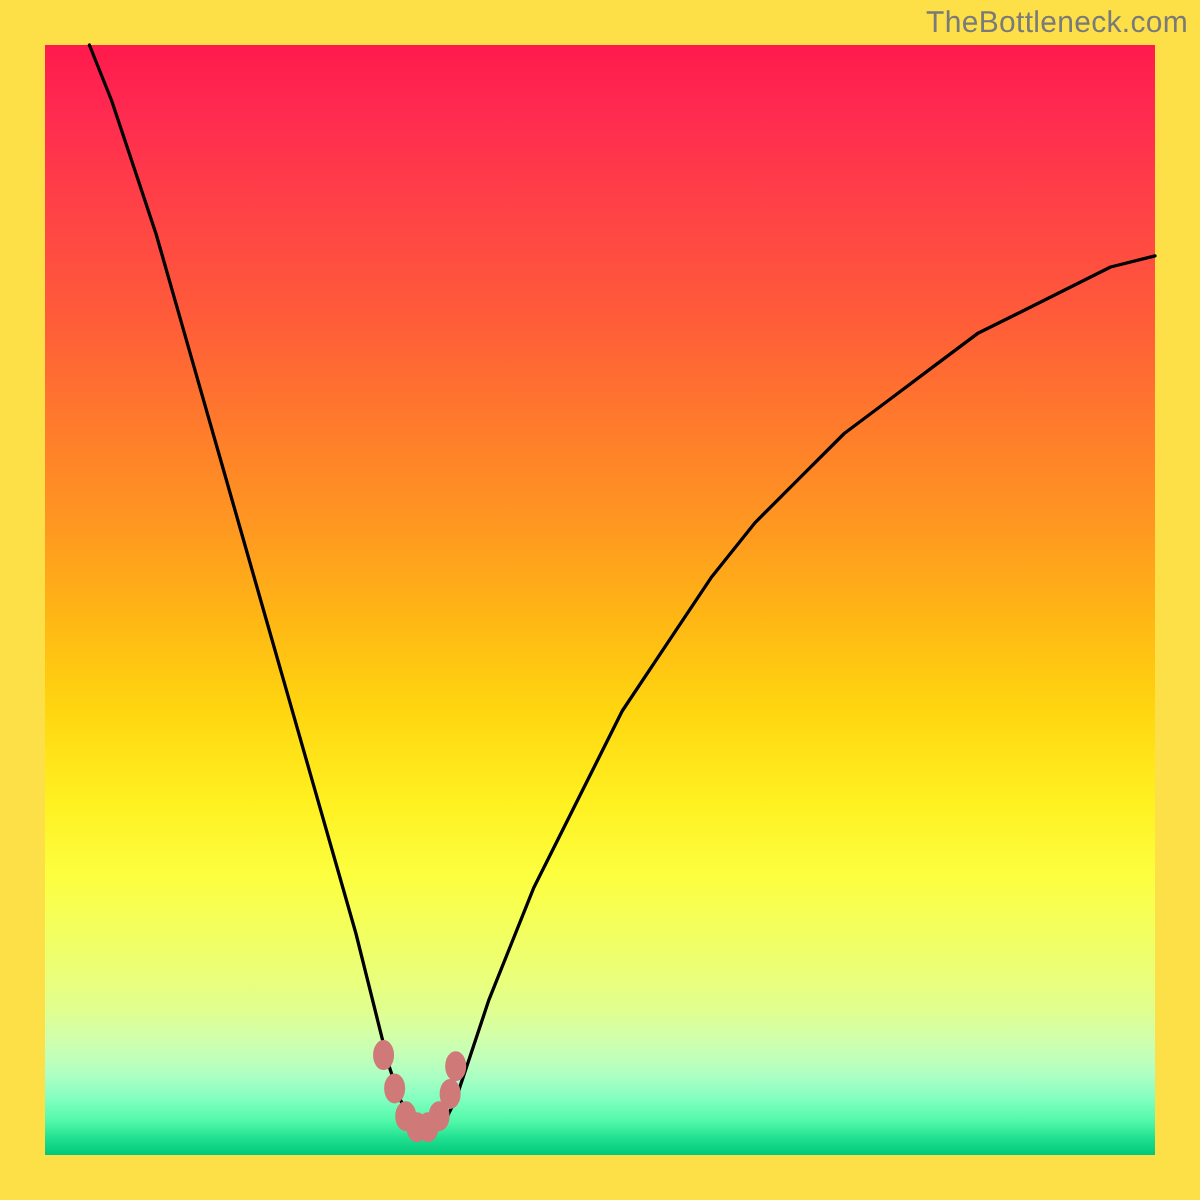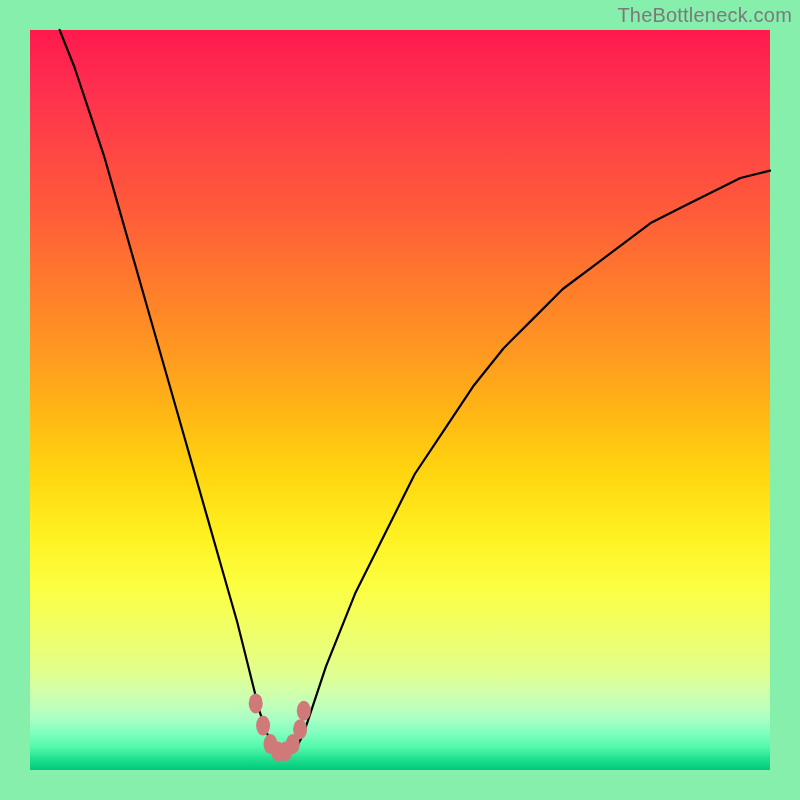--- a/index.html
+++ b/index.html
@@ -8,21 +8,21 @@
     width: 800px;
     height: 800px;
     background: #000;
     font-family: Arial, Helvetica, sans-serif;
     overflow: hidden;
   }
   .frame {
     position: relative;
     width: 800px;
     height: 800px;
-    background: #86efac;
+    background: #fde047;
   }
   .plot-area {
     position: absolute;
     left: 30px;
     top: 30px;
     width: 740px;
     height: 740px;
     background: linear-gradient(to bottom,
       #ff1a4d 0%,
       #ff2a50 6%,

